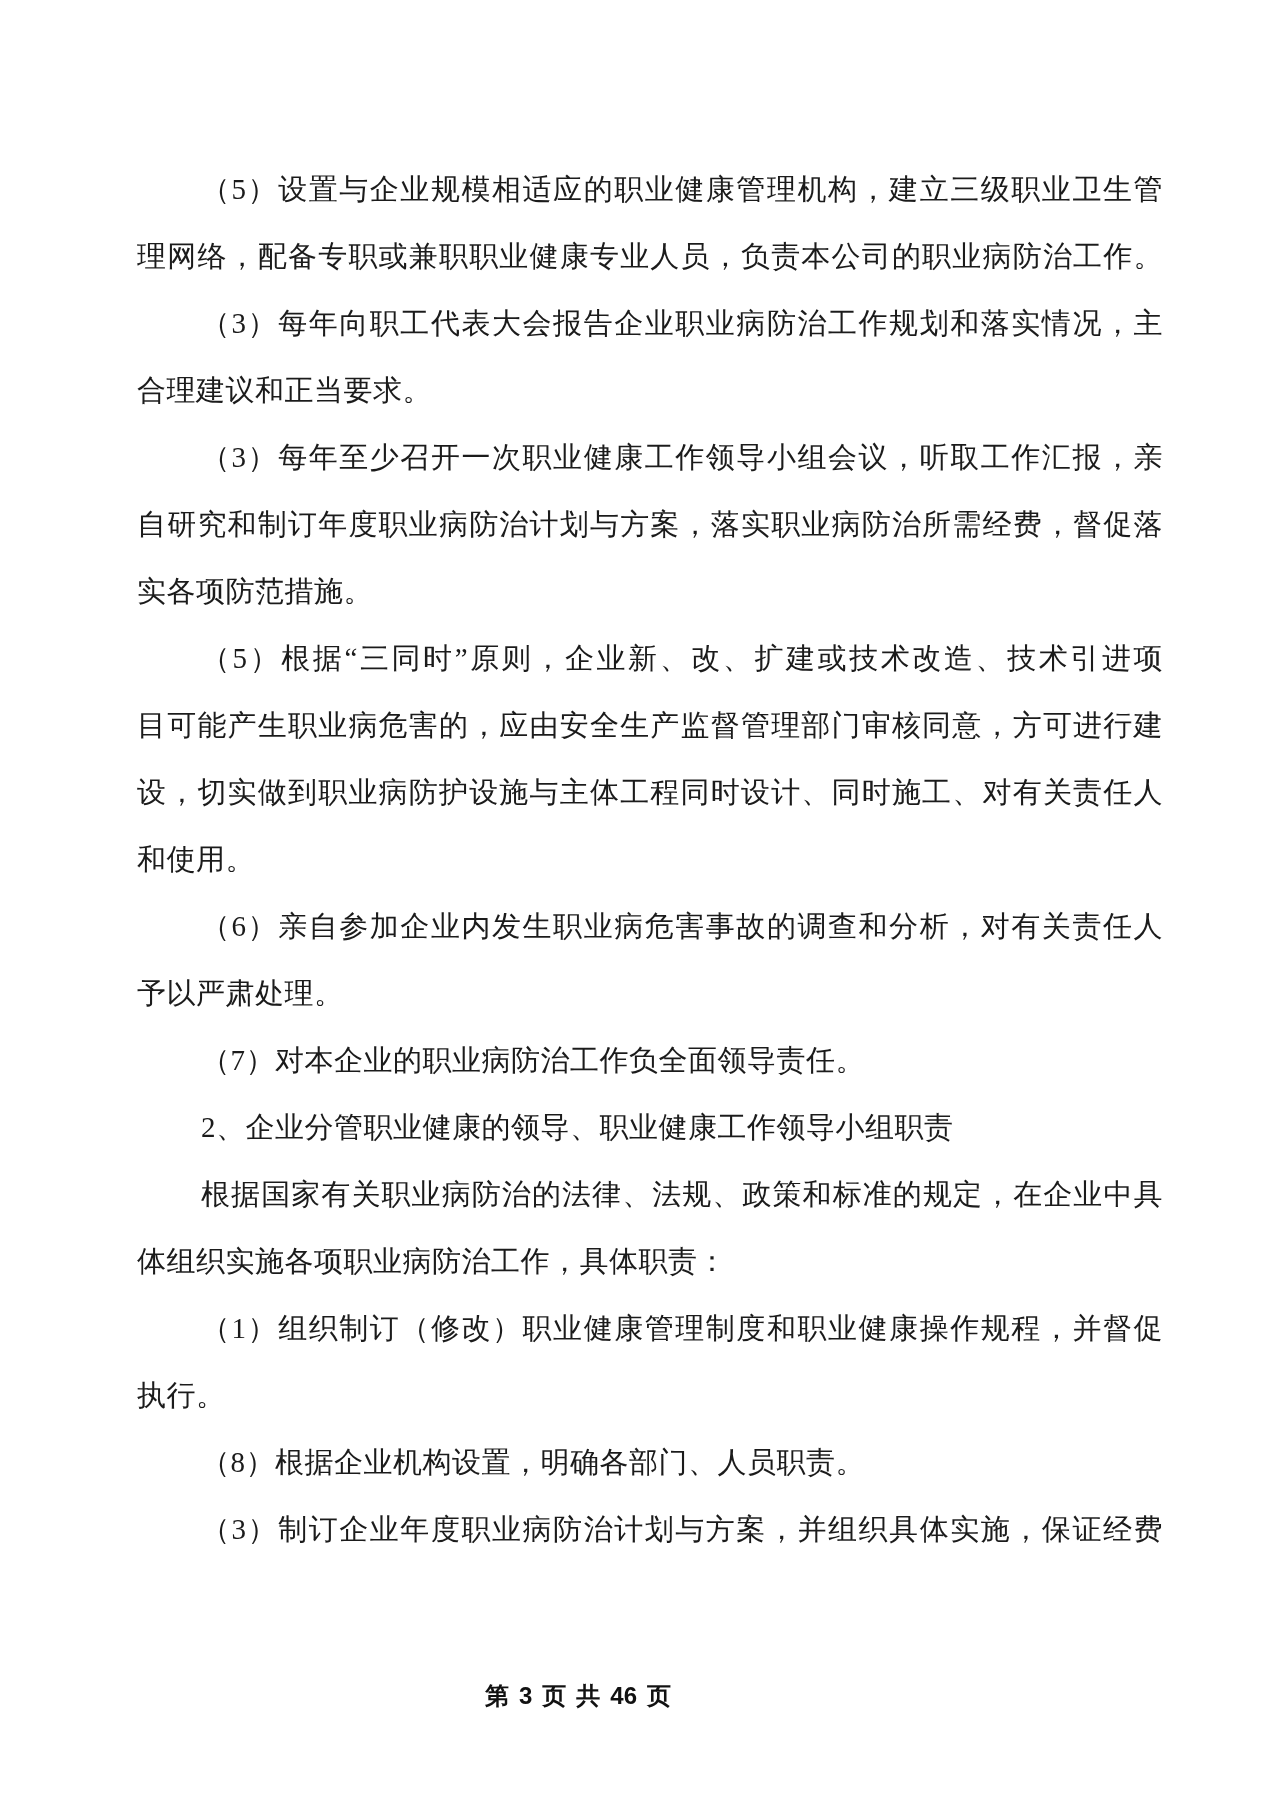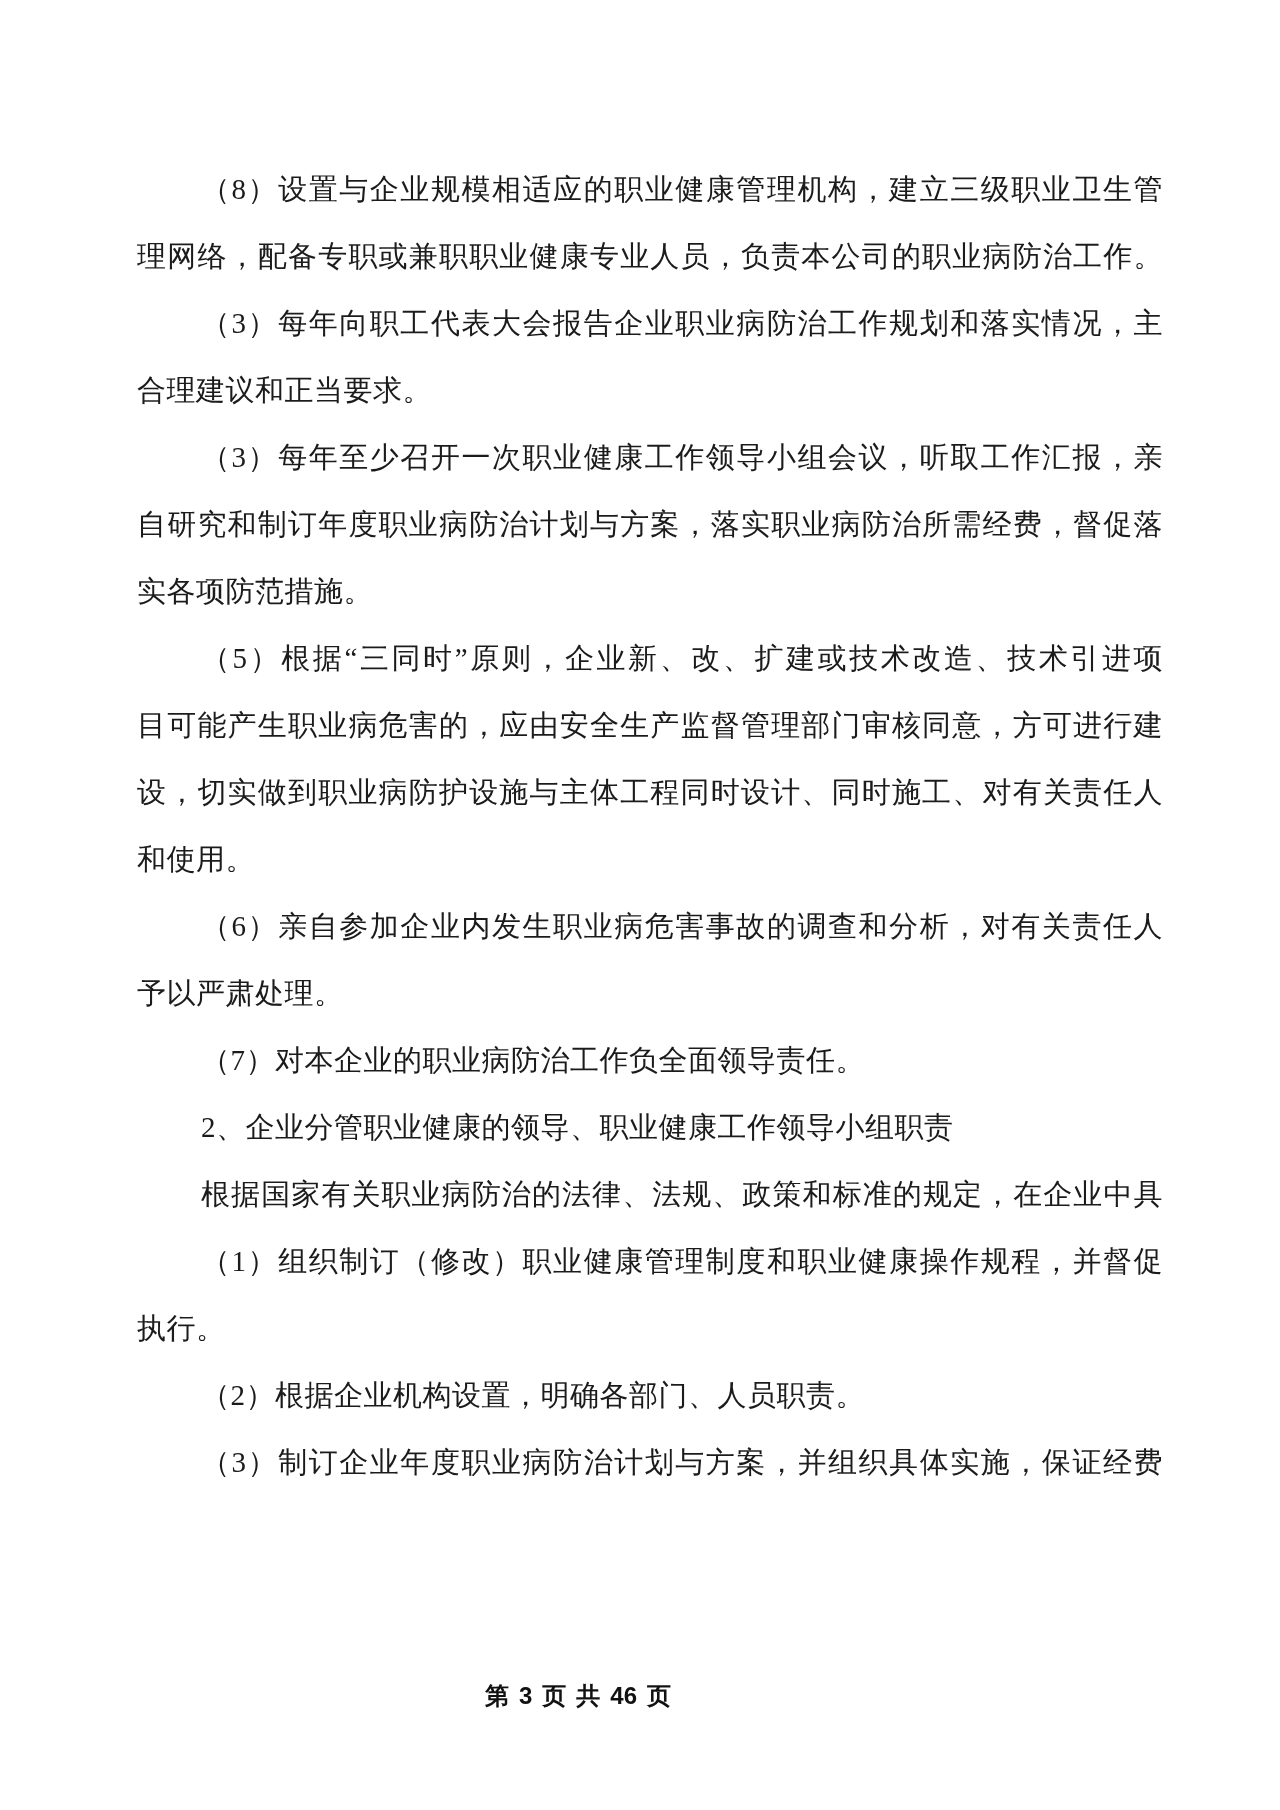--- a/index.html
+++ b/index.html
@@ -58,38 +58,39 @@
   .footer .num {
     font-family: "Liberation Sans", "DejaVu Sans", sans-serif;
     font-size: 24px;
   }
 </style>
 </head>
 <body>
 
 <div class="page">
   <div class="content">
-    <div class="line indent full">（8）设置与企业规模相适应的职业健康管理机构，建立三级职业卫生管</div>
+    <div class="line indent full">（5）设置与企业规模相适应的职业健康管理机构，建立三级职业卫生管</div>
     <div class="line full">理网络，配备专职或兼职职业健康专业人员，负责本公司的职业病防治工作。</div>
     <div class="line indent full">（3）每年向职工代表大会报告企业职业病防治工作规划和落实情况，主</div>
     <div class="line">合理建议和正当要求。</div>
     <div class="line indent full">（3）每年至少召开一次职业健康工作领导小组会议，听取工作汇报，亲</div>
     <div class="line full">自研究和制订年度职业病防治计划与方案，落实职业病防治所需经费，督促落</div>
     <div class="line">实各项防范措施。</div>
     <div class="line indent full">（5）根据“三同时”原则，企业新、改、扩建或技术改造、技术引进项</div>
     <div class="line full">目可能产生职业病危害的，应由安全生产监督管理部门审核同意，方可进行建</div>
     <div class="line full">设，切实做到职业病防护设施与主体工程同时设计、同时施工、对有关责任人</div>
     <div class="line">和使用。</div>
     <div class="line indent full">（6）亲自参加企业内发生职业病危害事故的调查和分析，对有关责任人</div>
     <div class="line">予以严肃处理。</div>
     <div class="line indent">（7）对本企业的职业病防治工作负全面领导责任。</div>
     <div class="line indent">2、企业分管职业健康的领导、职业健康工作领导小组职责</div>
     <div class="line indent full">根据国家有关职业病防治的法律、法规、政策和标准的规定，在企业中具</div>
+    <div class="line">体组织实施各项职业病防治工作，具体职责：</div>
     <div class="line indent full">（1）组织制订（修改）职业健康管理制度和职业健康操作规程，并督促</div>
     <div class="line">执行。</div>
-    <div class="line indent">（2）根据企业机构设置，明确各部门、人员职责。</div>
+    <div class="line indent">（8）根据企业机构设置，明确各部门、人员职责。</div>
     <div class="line indent full">（3）制订企业年度职业病防治计划与方案，并组织具体实施，保证经费</div>
   </div>
 
   <div class="footer">
     <span>第</span><span class="num">3</span><span>页</span><span>共</span><span class="num">46</span><span>页</span>
   </div>
 </div>
 
 </body></html>

